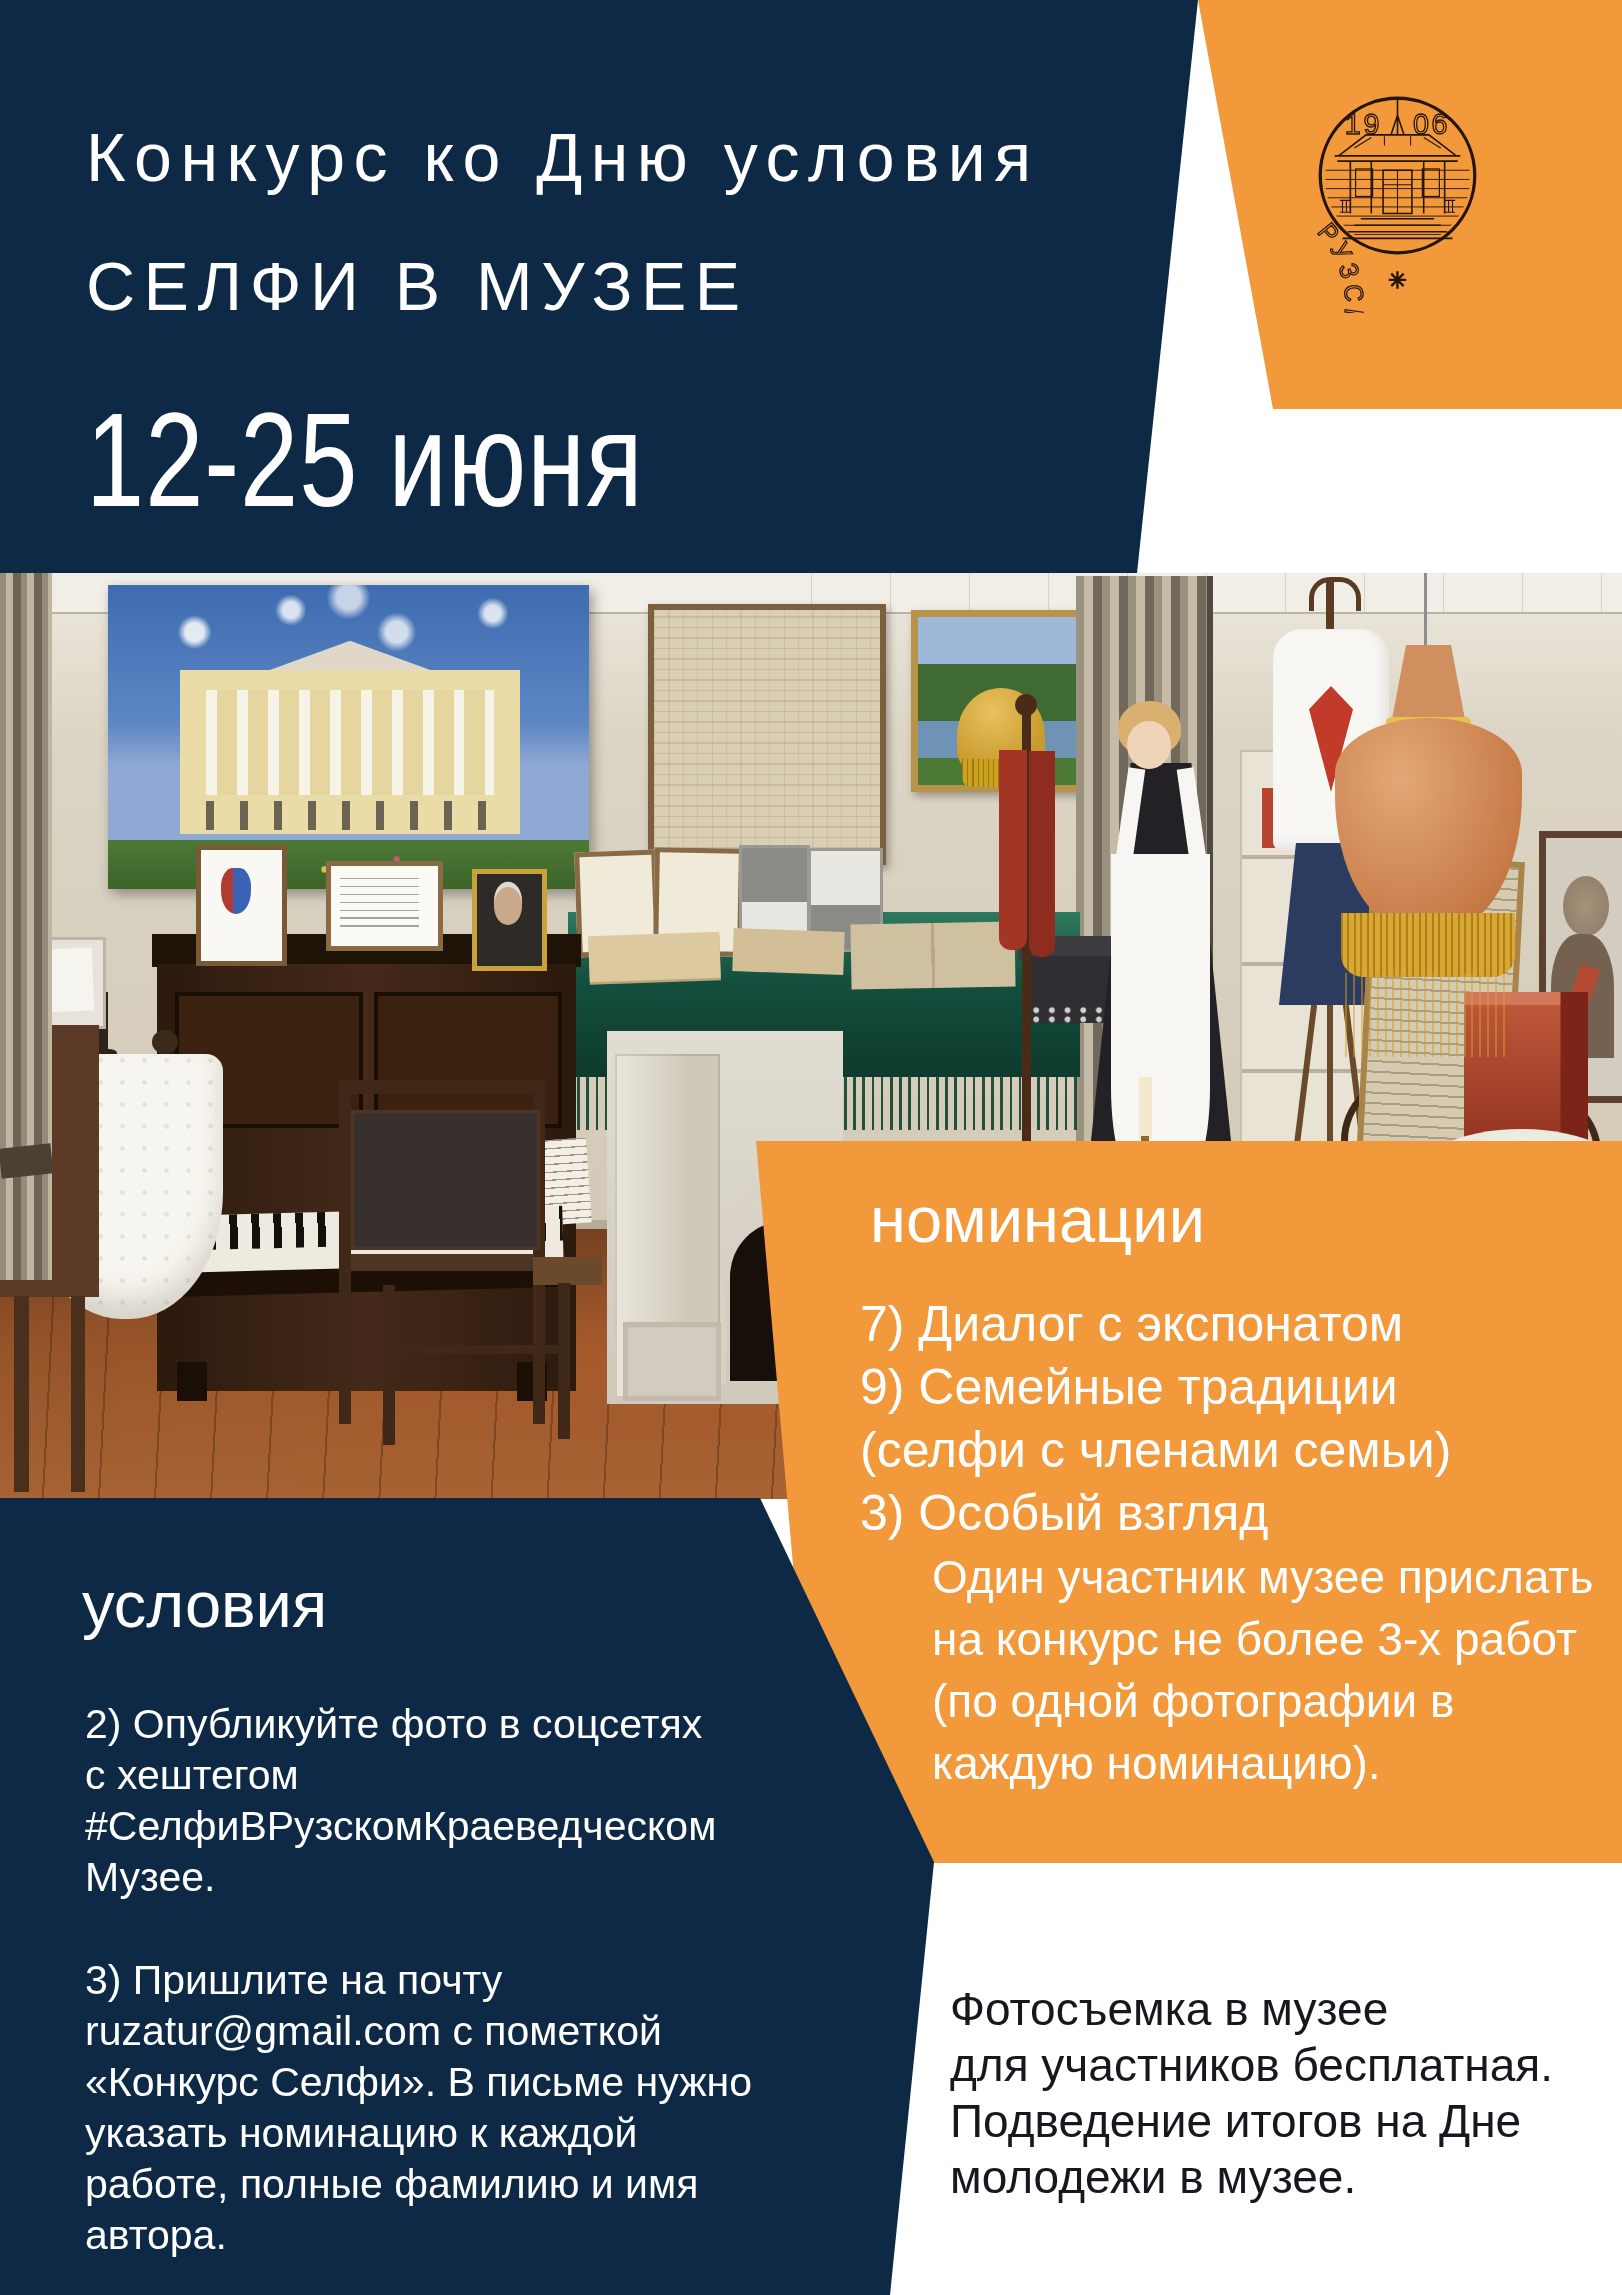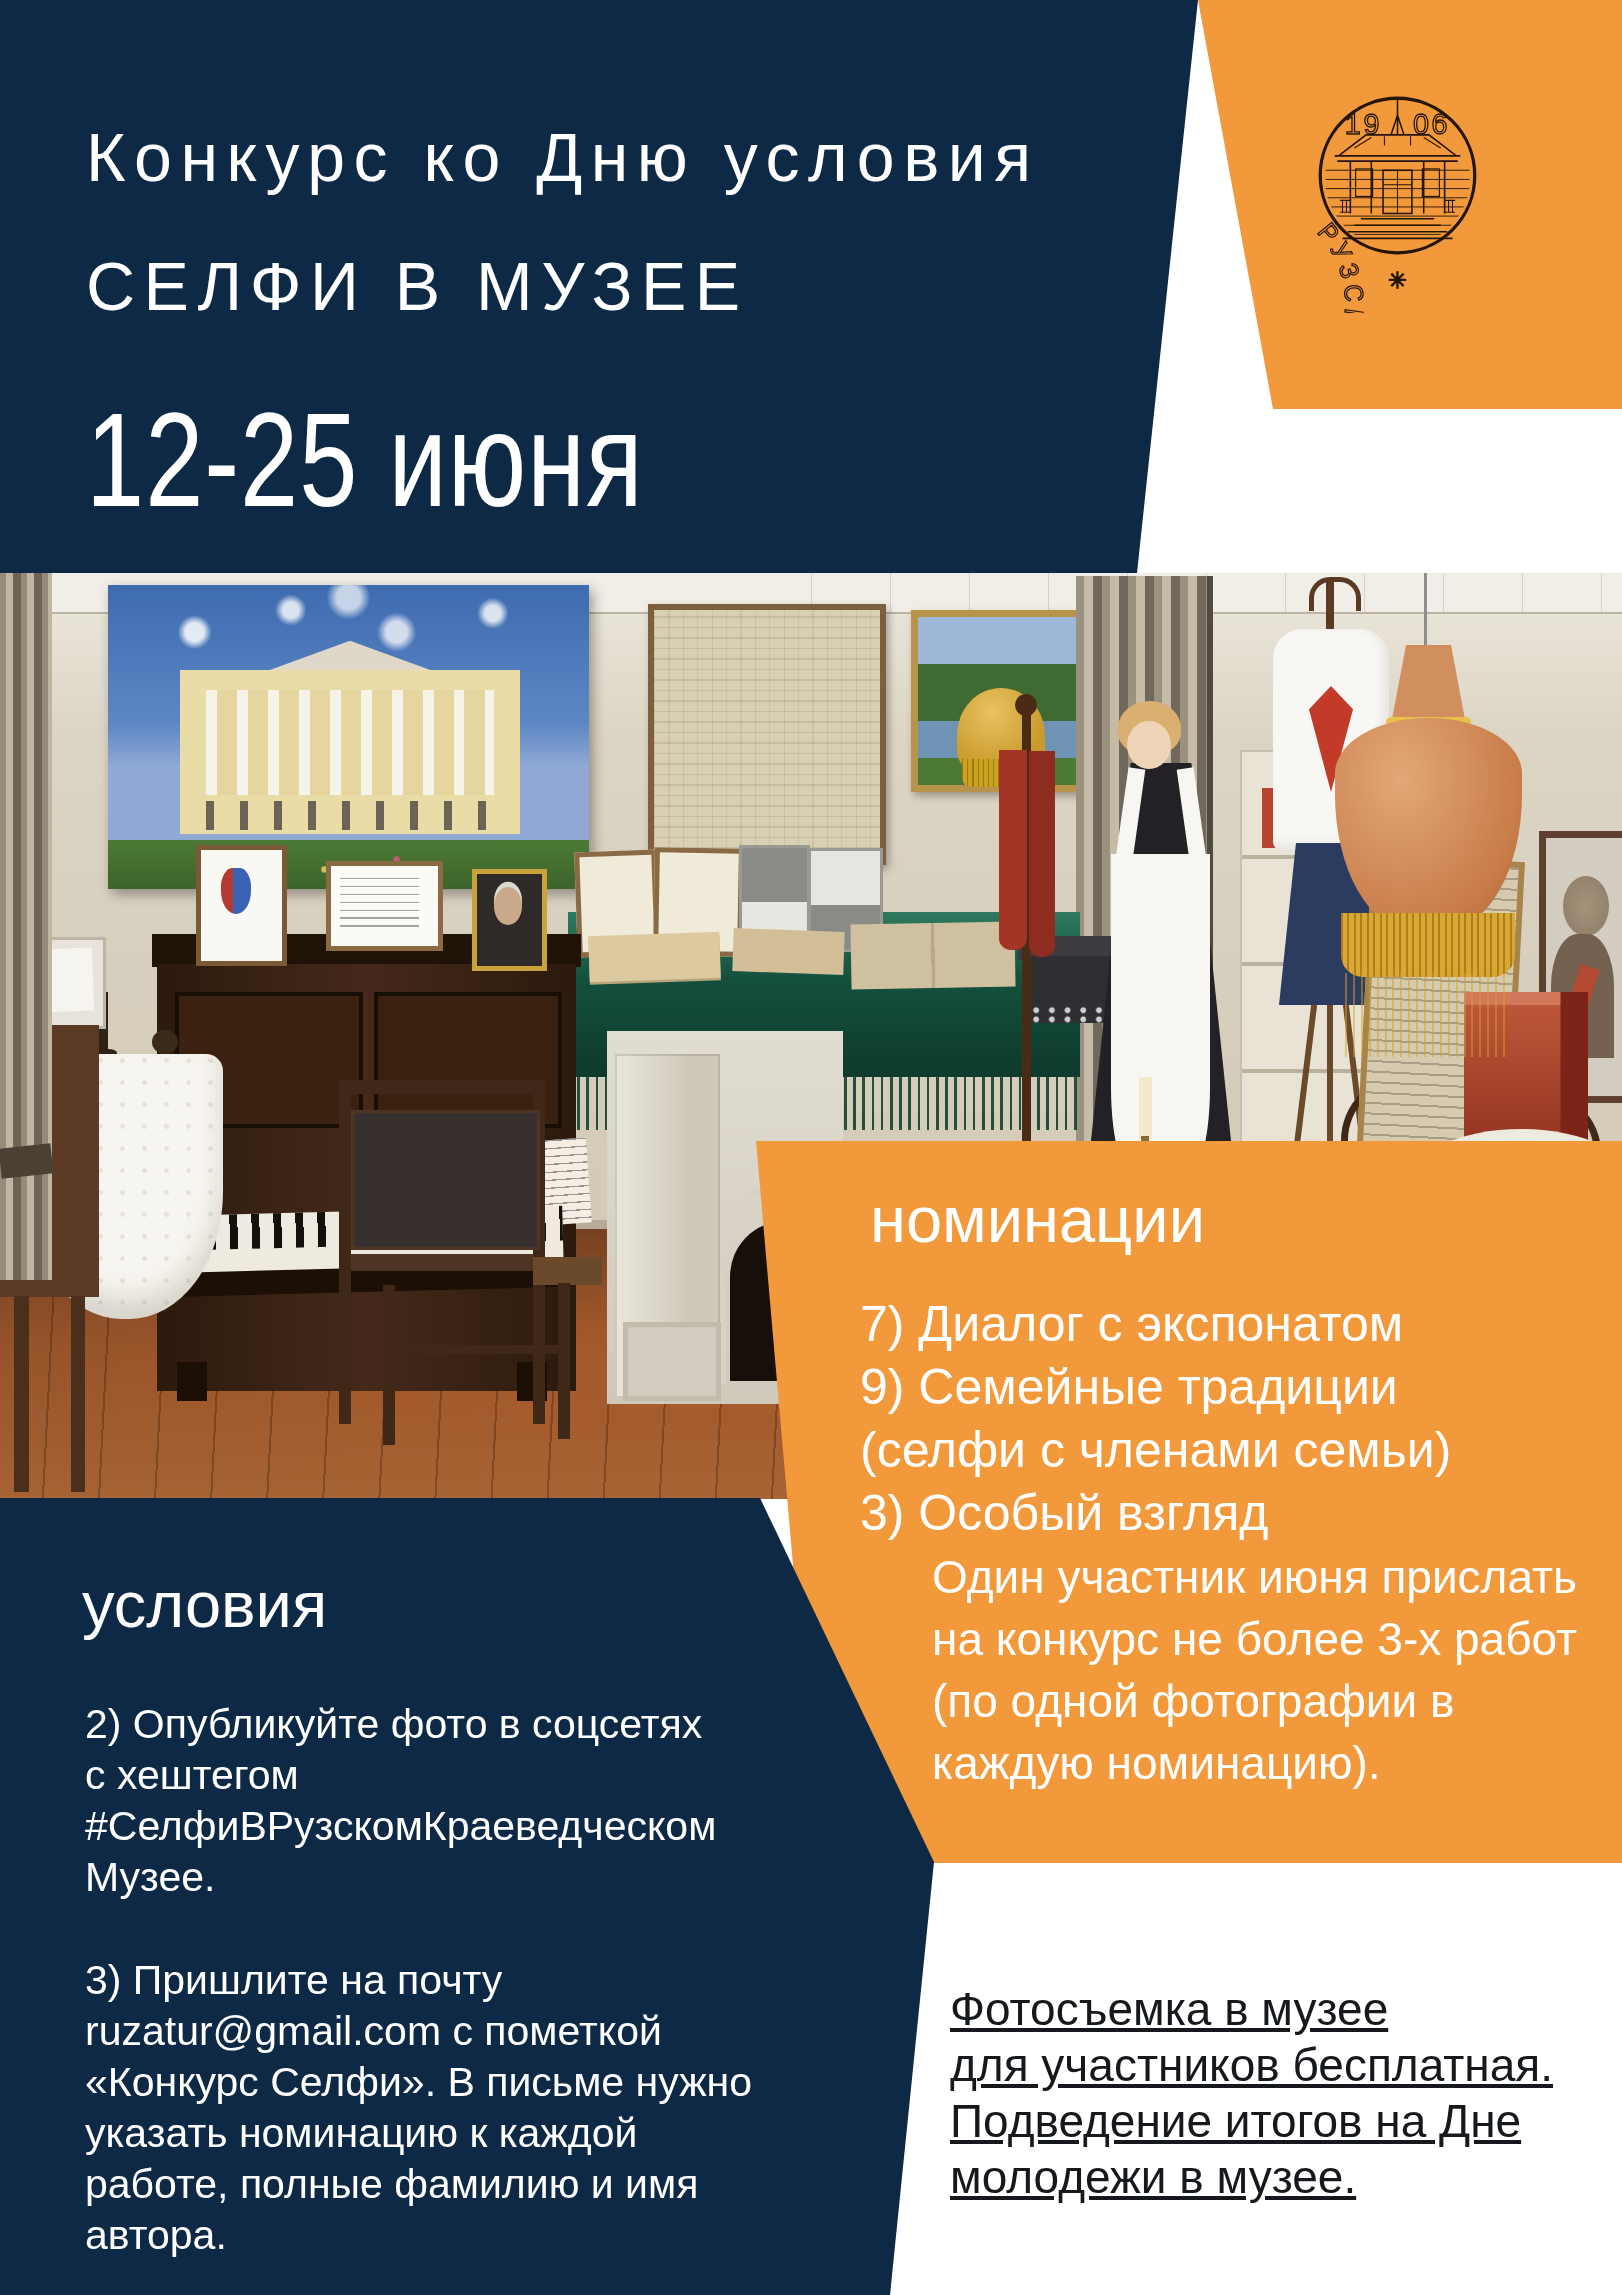--- a/index.html
+++ b/index.html
@@ -150,21 +150,21 @@
   
   .t{position:absolute;z-index:30;color:#fff;}
   .title{left:86px;font-size:68px;letter-spacing:8.5px;font-weight:400;white-space:nowrap;}
   .dates{left:86px;top:383px;font-size:134px;letter-spacing:1.3px;transform:scaleX(.78);transform-origin:0 0;white-space:nowrap;}
   .h1o{left:870px;top:1182px;font-size:65px;}
   .list{left:860px;top:1293px;font-size:50px;line-height:63px;white-space:nowrap;}
   .note{left:932px;top:1546px;font-size:46px;line-height:62px;white-space:nowrap;}
   .h1c{left:82px;top:1567px;font-size:65px;}
   .cb1{left:85px;top:1699px;font-size:41px;line-height:51px;white-space:nowrap;}
   .cb2{left:85px;top:1955px;font-size:41px;line-height:51px;white-space:nowrap;}
-  .foot{left:950px;top:1981px;font-size:46px;line-height:56px;color:#15181c;white-space:nowrap;text-decoration:underline;}
+  .foot{left:950px;top:1981px;font-size:46px;line-height:56px;color:#15181c;white-space:nowrap;}
   .logo{position:absolute;left:1260px;top:38px;width:275px;height:275px;z-index:25;}
 </style>
 </head>
 <body>
 
 <div class="page">
 
   <div class="ph" title="Зал краеведческого музея: пианино, камин с зелёной скатертью, картины, манекены школьной формы, абажур">
     <div class="ceil"></div>
     <div class="ceilg"></div>
@@ -341,21 +341,21 @@
   </svg>
 
   <div class="t h1o">номинации</div>
   <div class="t list">
     <div>7) Диалог с экспонатом</div>
     <div>9) Семейные традиции</div>
     <div>(селфи с членами семьи)</div>
     <div>3) Особый взгляд</div>
   </div>
   <div class="t note">
-    <div>Один участник июня прислать</div>
+    <div>Один участник музее прислать</div>
     <div>на конкурс не более 3-х работ</div>
     <div>(по одной фотографии в</div>
     <div>каждую номинацию).</div>
   </div>
 
   <div class="t h1c">условия</div>
   <div class="t cb1">
     <div>2) Опубликуйте фото в соцсетях</div>
     <div>с хештегом</div>
     <div>#СелфиВРузскомКраеведческом</div>

